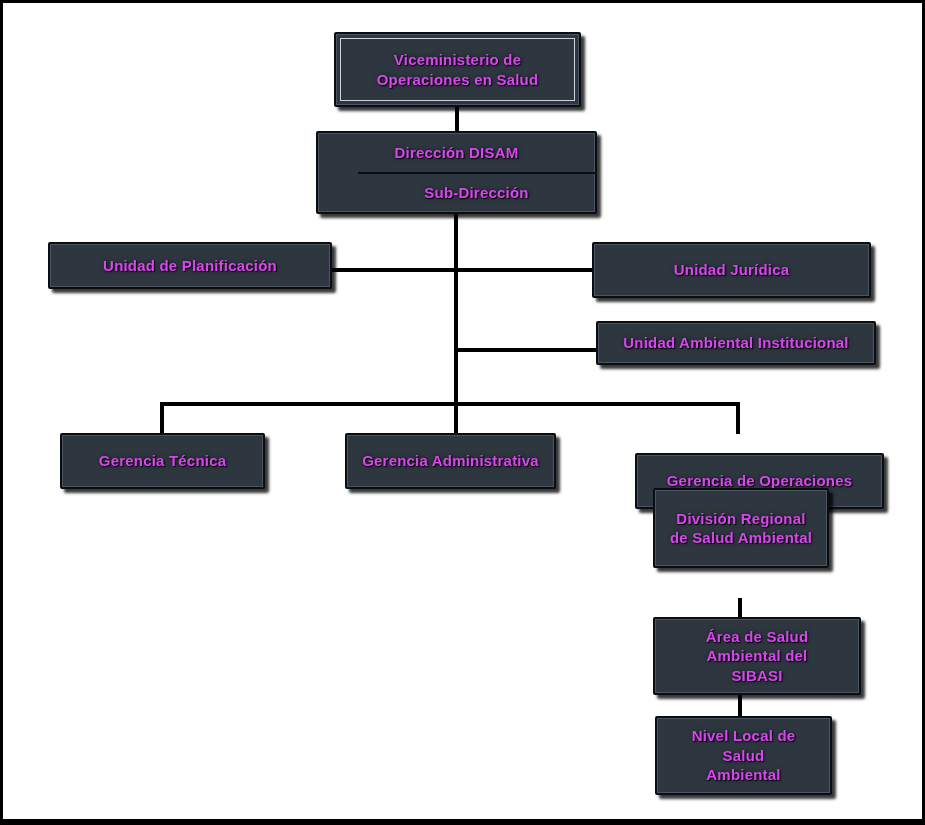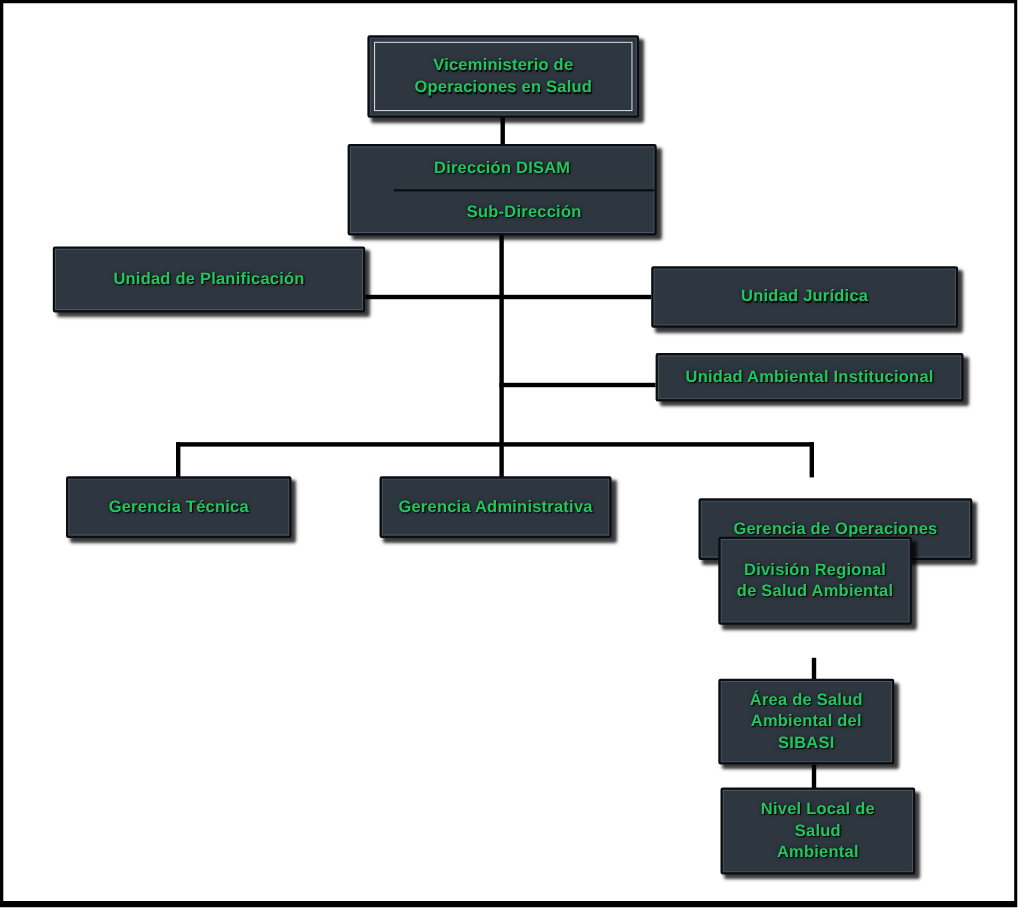--- a/index.html
+++ b/index.html
@@ -16,21 +16,21 @@
     border: 3px solid #000000;
     border-bottom-width: 6px;
   }
   
   .node {
     position: absolute;
     background: #2e3640;
     border: 2px solid #0a0e13;
     border-radius: 2px;
     box-shadow: 4px 4px 3px rgba(0,0,0,0.78), inset 0 0 0 1px rgba(150,162,176,0.28);
-    color: #22c55e;
+    color: #d946ef;
     font-weight: bold;
     font-size: 15px;
     display: flex; align-items: center; justify-content: center;
     text-align: center;
     letter-spacing: 0.2px;
   }
   .lbl {
     white-space: pre-line;
     line-height: 1.3;
     padding: 2px 6px;
@@ -82,21 +82,21 @@
 
   <div class="node split" style="left:313px; top:128px; width:281px; height:83px">
     <div class="row">
       <span class="lbl">Dirección DISAM</span>
     </div>
     <div class="row">
       <span class="lbl">Sub-Dirección</span>
     </div>
   </div>
 
-  <div class="node" style="left:45px; top:221px; width:284px; height:60px">
+  <div class="node" style="left:45px; top:239px; width:284px; height:47px">
     <span class="lbl">Unidad de Planificación</span>
   </div>
 
   <div class="node" style="left:589px; top:239px; width:279px; height:56px">
     <span class="lbl">Unidad Jurídica</span>
   </div>
 
   <div class="node" style="left:593px; top:318px; width:280px; height:44px">
     <span class="lbl">Unidad Ambiental Institucional</span>
   </div>
@@ -111,21 +111,21 @@
 
   <div class="node" style="left:632px; top:450px; width:249px; height:56px">
     <span class="lbl">Gerencia de Operaciones</span>
   </div>
 
   <div class="node" style="left:650px; top:485px; width:176px; height:80px">
     <span class="lbl">División Regional
 de Salud Ambiental</span>
   </div>
 
-  <div class="node" style="left:650px; top:614px; width:160px; height:78px">
+  <div class="node" style="left:650px; top:614px; width:208px; height:78px">
     <span class="lbl">Área de Salud
 Ambiental del
 SIBASI</span>
   </div>
 
   <div class="node" style="left:652px; top:713px; width:177px; height:79px">
     <span class="lbl">Nivel Local de
 Salud
 Ambiental</span>
   </div>

